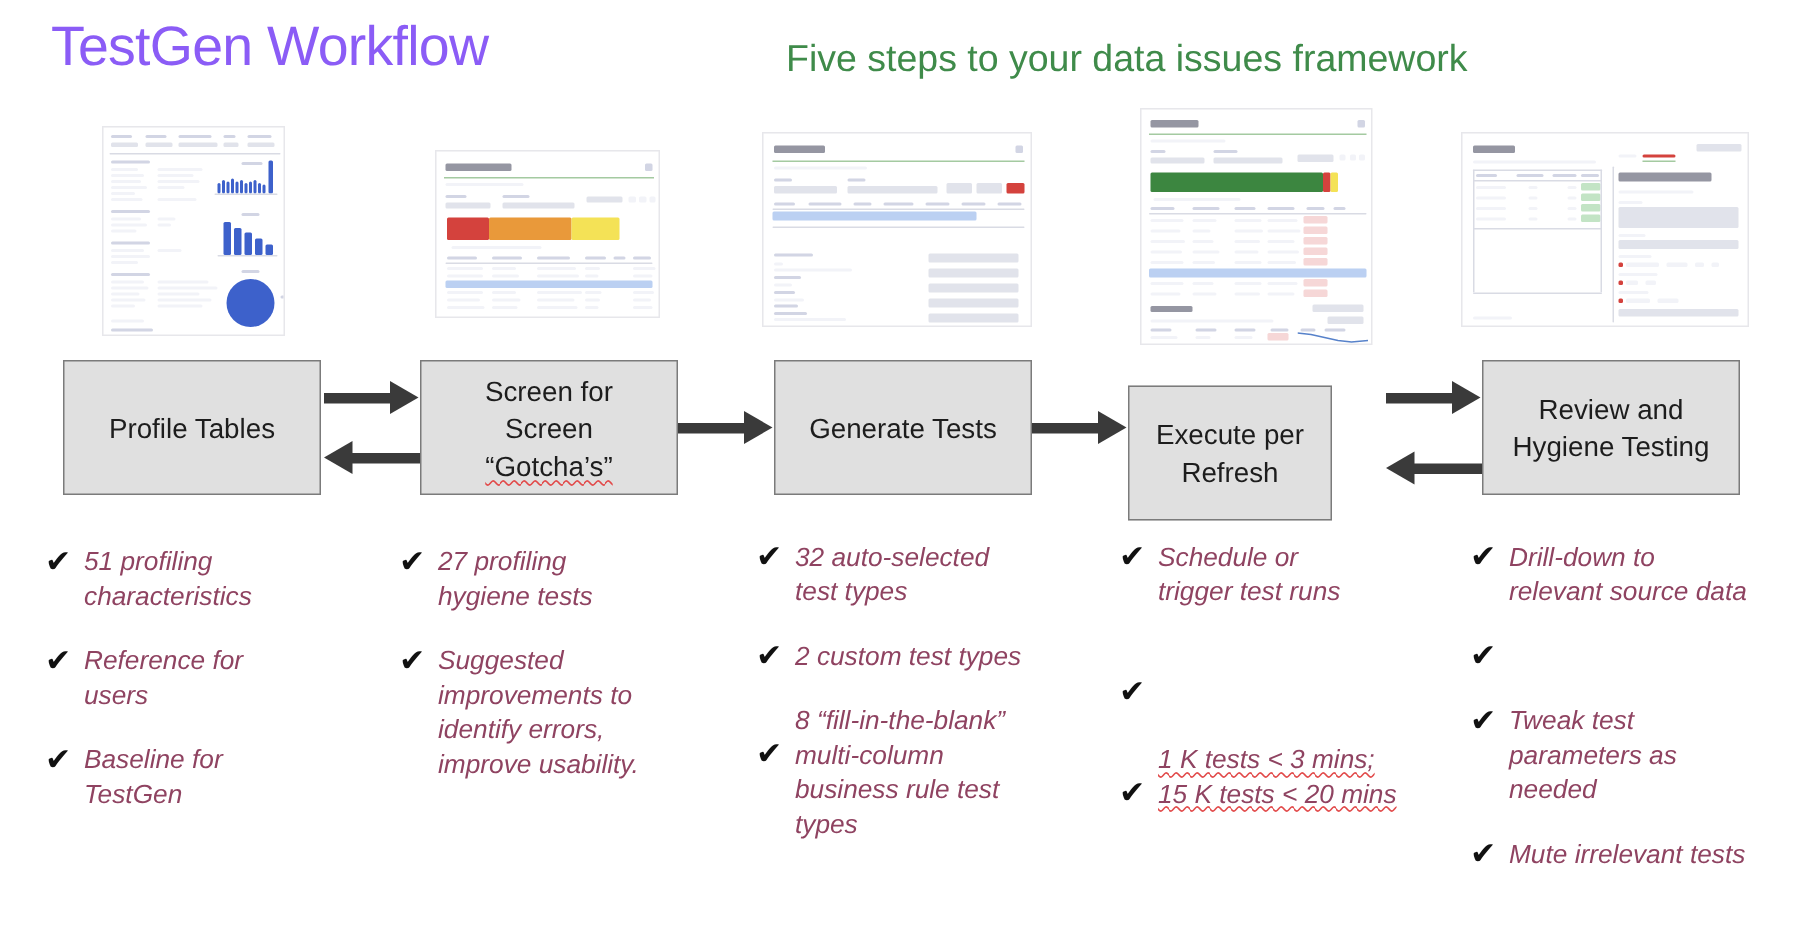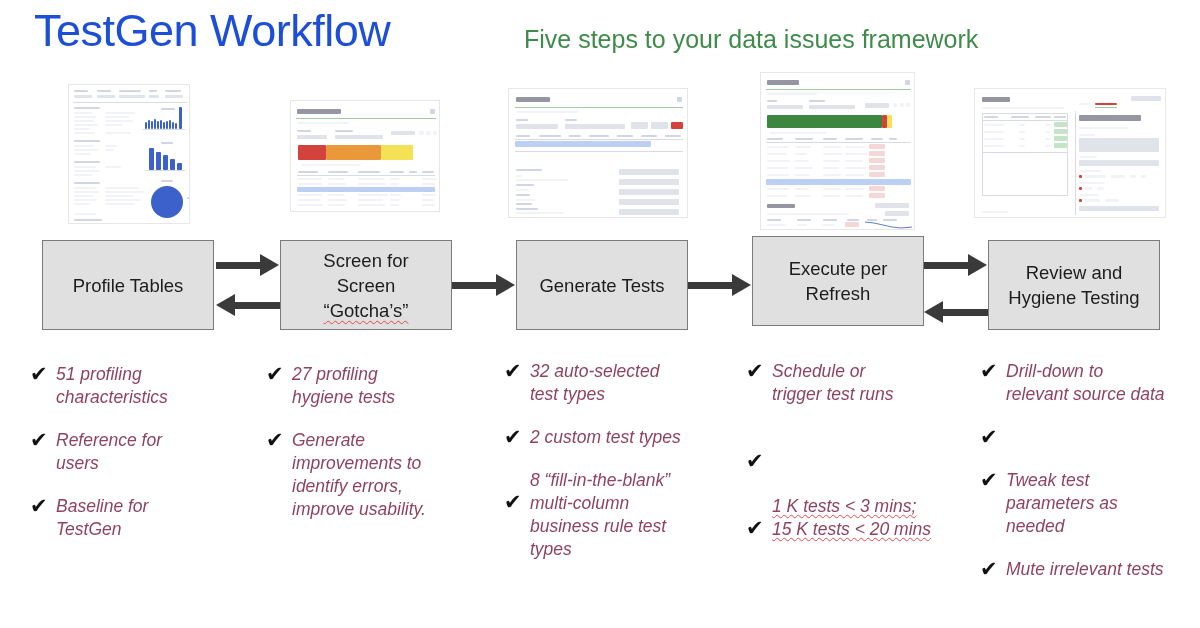--- a/index.html
+++ b/index.html
@@ -14,24 +14,24 @@
     overflow: hidden;
     font-family: "Liberation Sans", sans-serif;
     -webkit-font-smoothing: antialiased;
   }
 
   
   #page-title {
     position: absolute;
     left: 34px;
     top: 2px;
-    font-size: 45px;
+    font-size: 37px;
     line-height: 58px;
     font-weight: 400;
-    color: #1d4ed8;
+    color: #8b5cf6;
     letter-spacing: -0.5px;
     white-space: nowrap;
   }
   #page-subtitle {
     position: absolute;
     left: 524px;
     top: 22px;
     font-size: 25px;
     line-height: 34px;
     font-weight: 400;
@@ -525,21 +525,21 @@
     <span>Screen for</span><br>
     <span>Screen</span><br>
     <span class="misspelled">“Gotcha’s”</span>
   </span>
 </div>
 
 <div class="flow-box" style="left:516px; top:240px; width:172px; height:90px;">
   <span class="label">Generate Tests</span>
 </div>
 
-<div class="flow-box" style="left:752px; top:236px; width:172px; height:90px;">
+<div class="flow-box" style="left:752px; top:257px; width:136px; height:90px;">
   <span class="label">
     <span>Execute per</span><br>
     <span>Refresh</span>
   </span>
 </div>
 
 <div class="flow-box" style="left:988px; top:240px; width:172px; height:90px;">
   <span class="label">
     <span>Review and</span><br>
     <span>Hygiene Testing</span>
@@ -595,21 +595,21 @@
 </div>
 
 <div class="bullet-col" style="left:266px; top:363px; width:215px;">
   <div class="bullet" style="margin-bottom:20px;">
     <span class="check">✔</span>
     <span class="btext">27 profiling
 hygiene tests</span>
   </div>
   <div class="bullet">
     <span class="check">✔</span>
-    <span class="btext">Generate
+    <span class="btext">Suggested
 improvements to
 identify errors,
 improve usability.</span>
   </div>
 </div>
 
 <div class="bullet-col" style="left:504px; top:360px; width:220px;">
   <div class="bullet" style="margin-bottom:20px;">
     <span class="check">✔</span>
     <span class="btext">32 auto-selected

